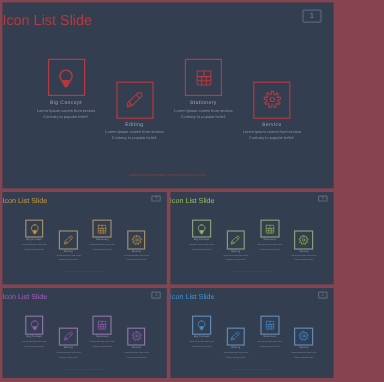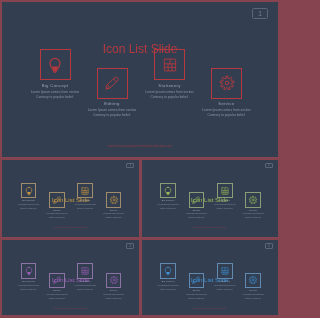--- a/index.html
+++ b/index.html
@@ -8,21 +8,21 @@
   .page{position:absolute;left:0;top:0;width:281px;height:318px;}
 
   .slide{position:absolute;box-sizing:border-box;overflow:hidden;background:#333f51;}
 
   .big{left:2px;  top:2px;     width:276px;   height:155px;}
   .s1 {left:2px;  top:159.5px; width:137.3px; height:77.5px;}
   .s2 {left:141.5px;top:159.5px; width:136.5px; height:77.5px;}
   .s3 {left:2px;  top:240px;   width:137.3px; height:75px;}
   .s4 {left:141.5px;top:240px;   width:136.5px; height:75px;}
 
-  .title{position:absolute;width:100%;text-align:center;font-weight:400;margin-top:32px;}
+  .title{position:absolute;width:100%;text-align:left;font-weight:400;}
   .big .title{top:8px;font-size:12px;line-height:14px;}
   .sm  .title{top:5px;font-size:6px;line-height:7px;}
 
   .corner{position:absolute;box-sizing:border-box;display:flex;align-items:center;justify-content:center;}
   .big .corner{right:10px;top:6px;width:16px;height:11px;border:0.9px solid #5a6578;border-radius:1.5px;font-size:6.5px;}
   .sm  .corner{right:5px;top:3px;width:8px;height:5.5px;border:0.7px solid #5a6578;border-radius:1px;font-size:3.4px;}
 
   .cnum{color:#77829a;}
   .items{position:absolute;left:0;top:0;width:100%;height:100%;}
   .item{position:absolute;}

